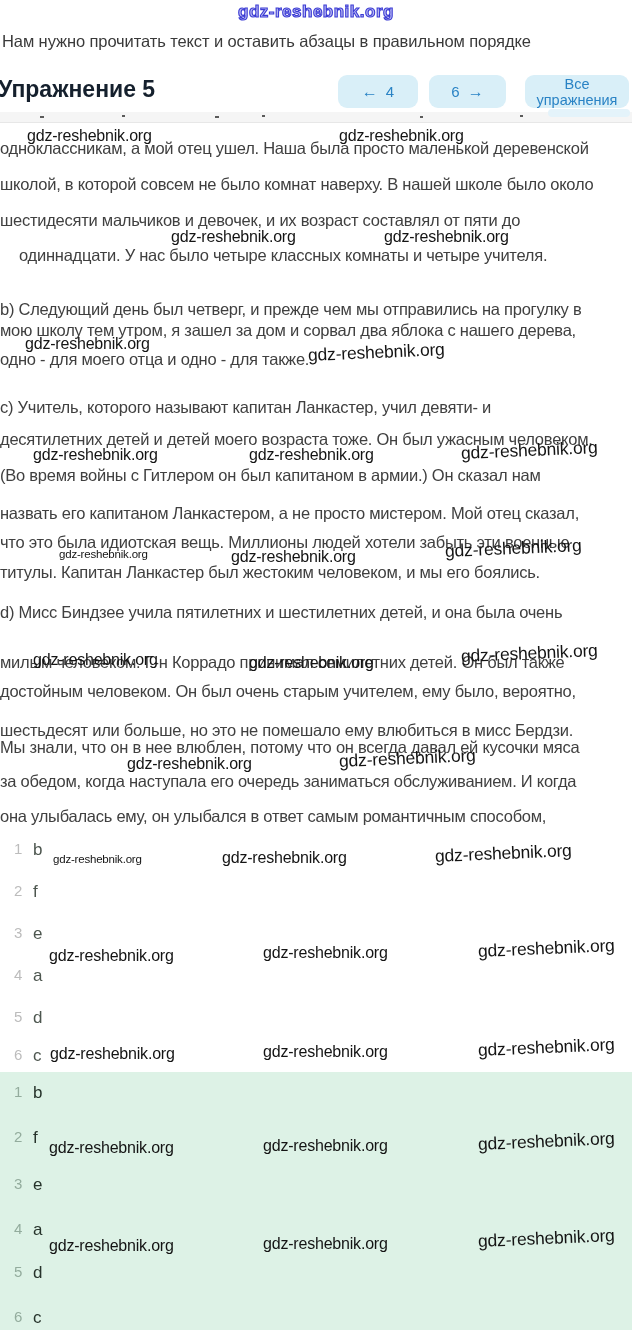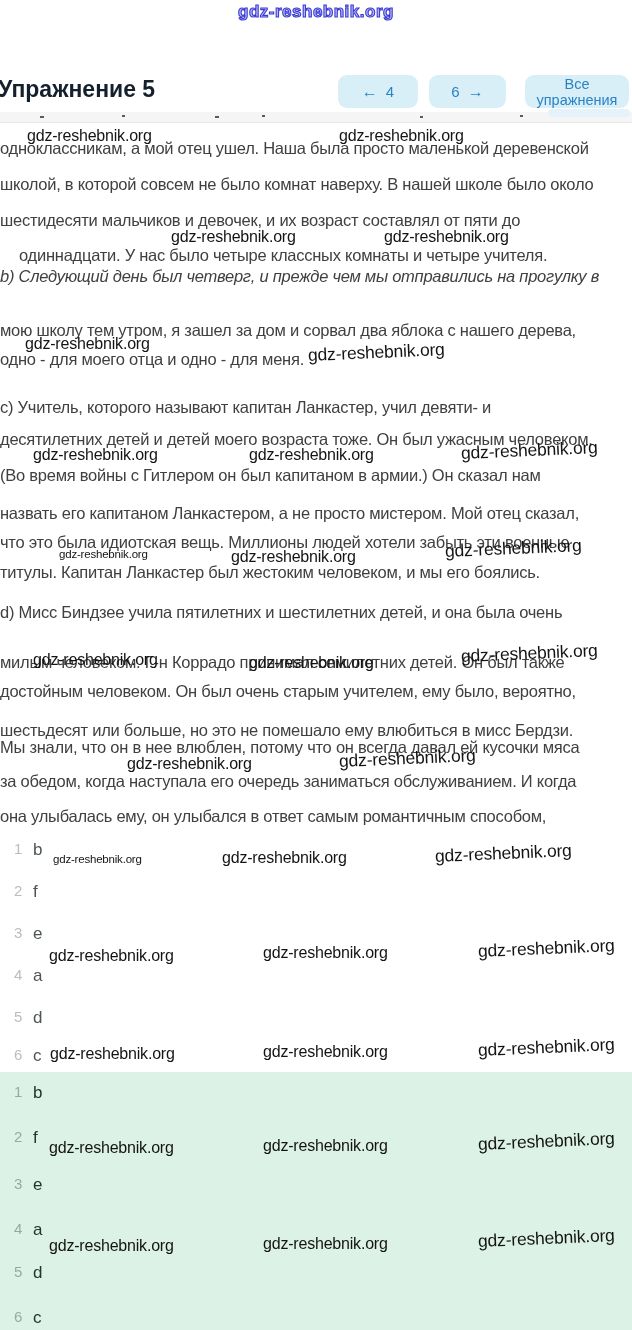--- a/index.html
+++ b/index.html
@@ -66,20 +66,21 @@
   .arow.green .num{color:#93ac9d;}
   .arow.green .letter{color:#27342c;}
 </style>
 </head>
 <body>
 
 <div class="page">
 
   <div class="top-wm">gdz-reshebnik.org</div>
 
+  <div class="task">Нам нужно прочитать текст и оставить абзацы в правильном порядке</div>
 
   <div class="title">Упражнение 5</div>
 
   <button class="nav-btn btn-prev">
     <span class="arr">←</span>
     <span>4</span>
   </button>
 
   <button class="nav-btn btn-next">
     <span>6</span>
@@ -98,23 +99,23 @@
     <span class="blue-remnant"></span>
   </div>
 
   <div class="green-panel" style="top: 1072px; height: 258px;"></div>
 
   <div id="content-layer">
       <div class="bline" style="top: 139px;">одноклассникам, а мой отец ушел. Наша была просто маленькой деревенской</div>
       <div class="bline" style="top: 175px;">школой, в которой совсем не было комнат наверху. В нашей школе было около</div>
       <div class="bline" style="top: 211px;">шестидесяти мальчиков и девочек, и их возраст составлял от пяти до</div>
       <div class="bline" style="top: 246px; margin-left: 19px;">одиннадцати. У нас было четыре классных комнаты и четыре учителя.</div>
-      <div class="bline" style="top: 267px; font-style: italic;">b) Следующий день был четверг, и прежде чем мы отправились на прогулку в</div>
+      <div class="bline" style="top: 300px;">b) Следующий день был четверг, и прежде чем мы отправились на прогулку в</div>
       <div class="bline" style="top: 321px;">мою школу тем утром, я зашел за дом и сорвал два яблока с нашего дерева,</div>
-      <div class="bline" style="top: 350px;">одно - для моего отца и одно - для меня.</div>
+      <div class="bline" style="top: 350px;">одно - для моего отца и одно - для также.</div>
       <div class="bline" style="top: 398px;">c) Учитель, которого называют капитан Ланкастер, учил девяти- и</div>
       <div class="bline" style="top: 430px;">десятилетних детей и детей моего возраста тоже. Он был ужасным человеком.</div>
       <div class="bline" style="top: 466px;">(Во время войны с Гитлером он был капитаном в армии.) Он сказал нам</div>
       <div class="bline" style="top: 504px;">назвать его капитаном Ланкастером, а не просто мистером. Мой отец сказал,</div>
       <div class="bline" style="top: 533px;">что это была идиотская вещь. Миллионы людей хотели забыть эти военные</div>
       <div class="bline" style="top: 563px;">титулы. Капитан Ланкастер был жестоким человеком, и мы его боялись.</div>
       <div class="bline" style="top: 603px;">d) Мисс Биндзее учила пятилетних и шестилетних детей, и она была очень</div>
       <div class="bline" style="top: 653px;">милым человеком. Г-н Коррадо принимал семилетних детей. Он был также</div>
       <div class="bline" style="top: 669px; margin-top: 13px;">достойным человеком. Он был очень старым учителем, ему было, вероятно,</div>
       <div class="bline" style="top: 701px; margin-top: 20px;">шестьдесят или больше, но это не помешало ему влюбиться в мисс Бердзи.</div>

